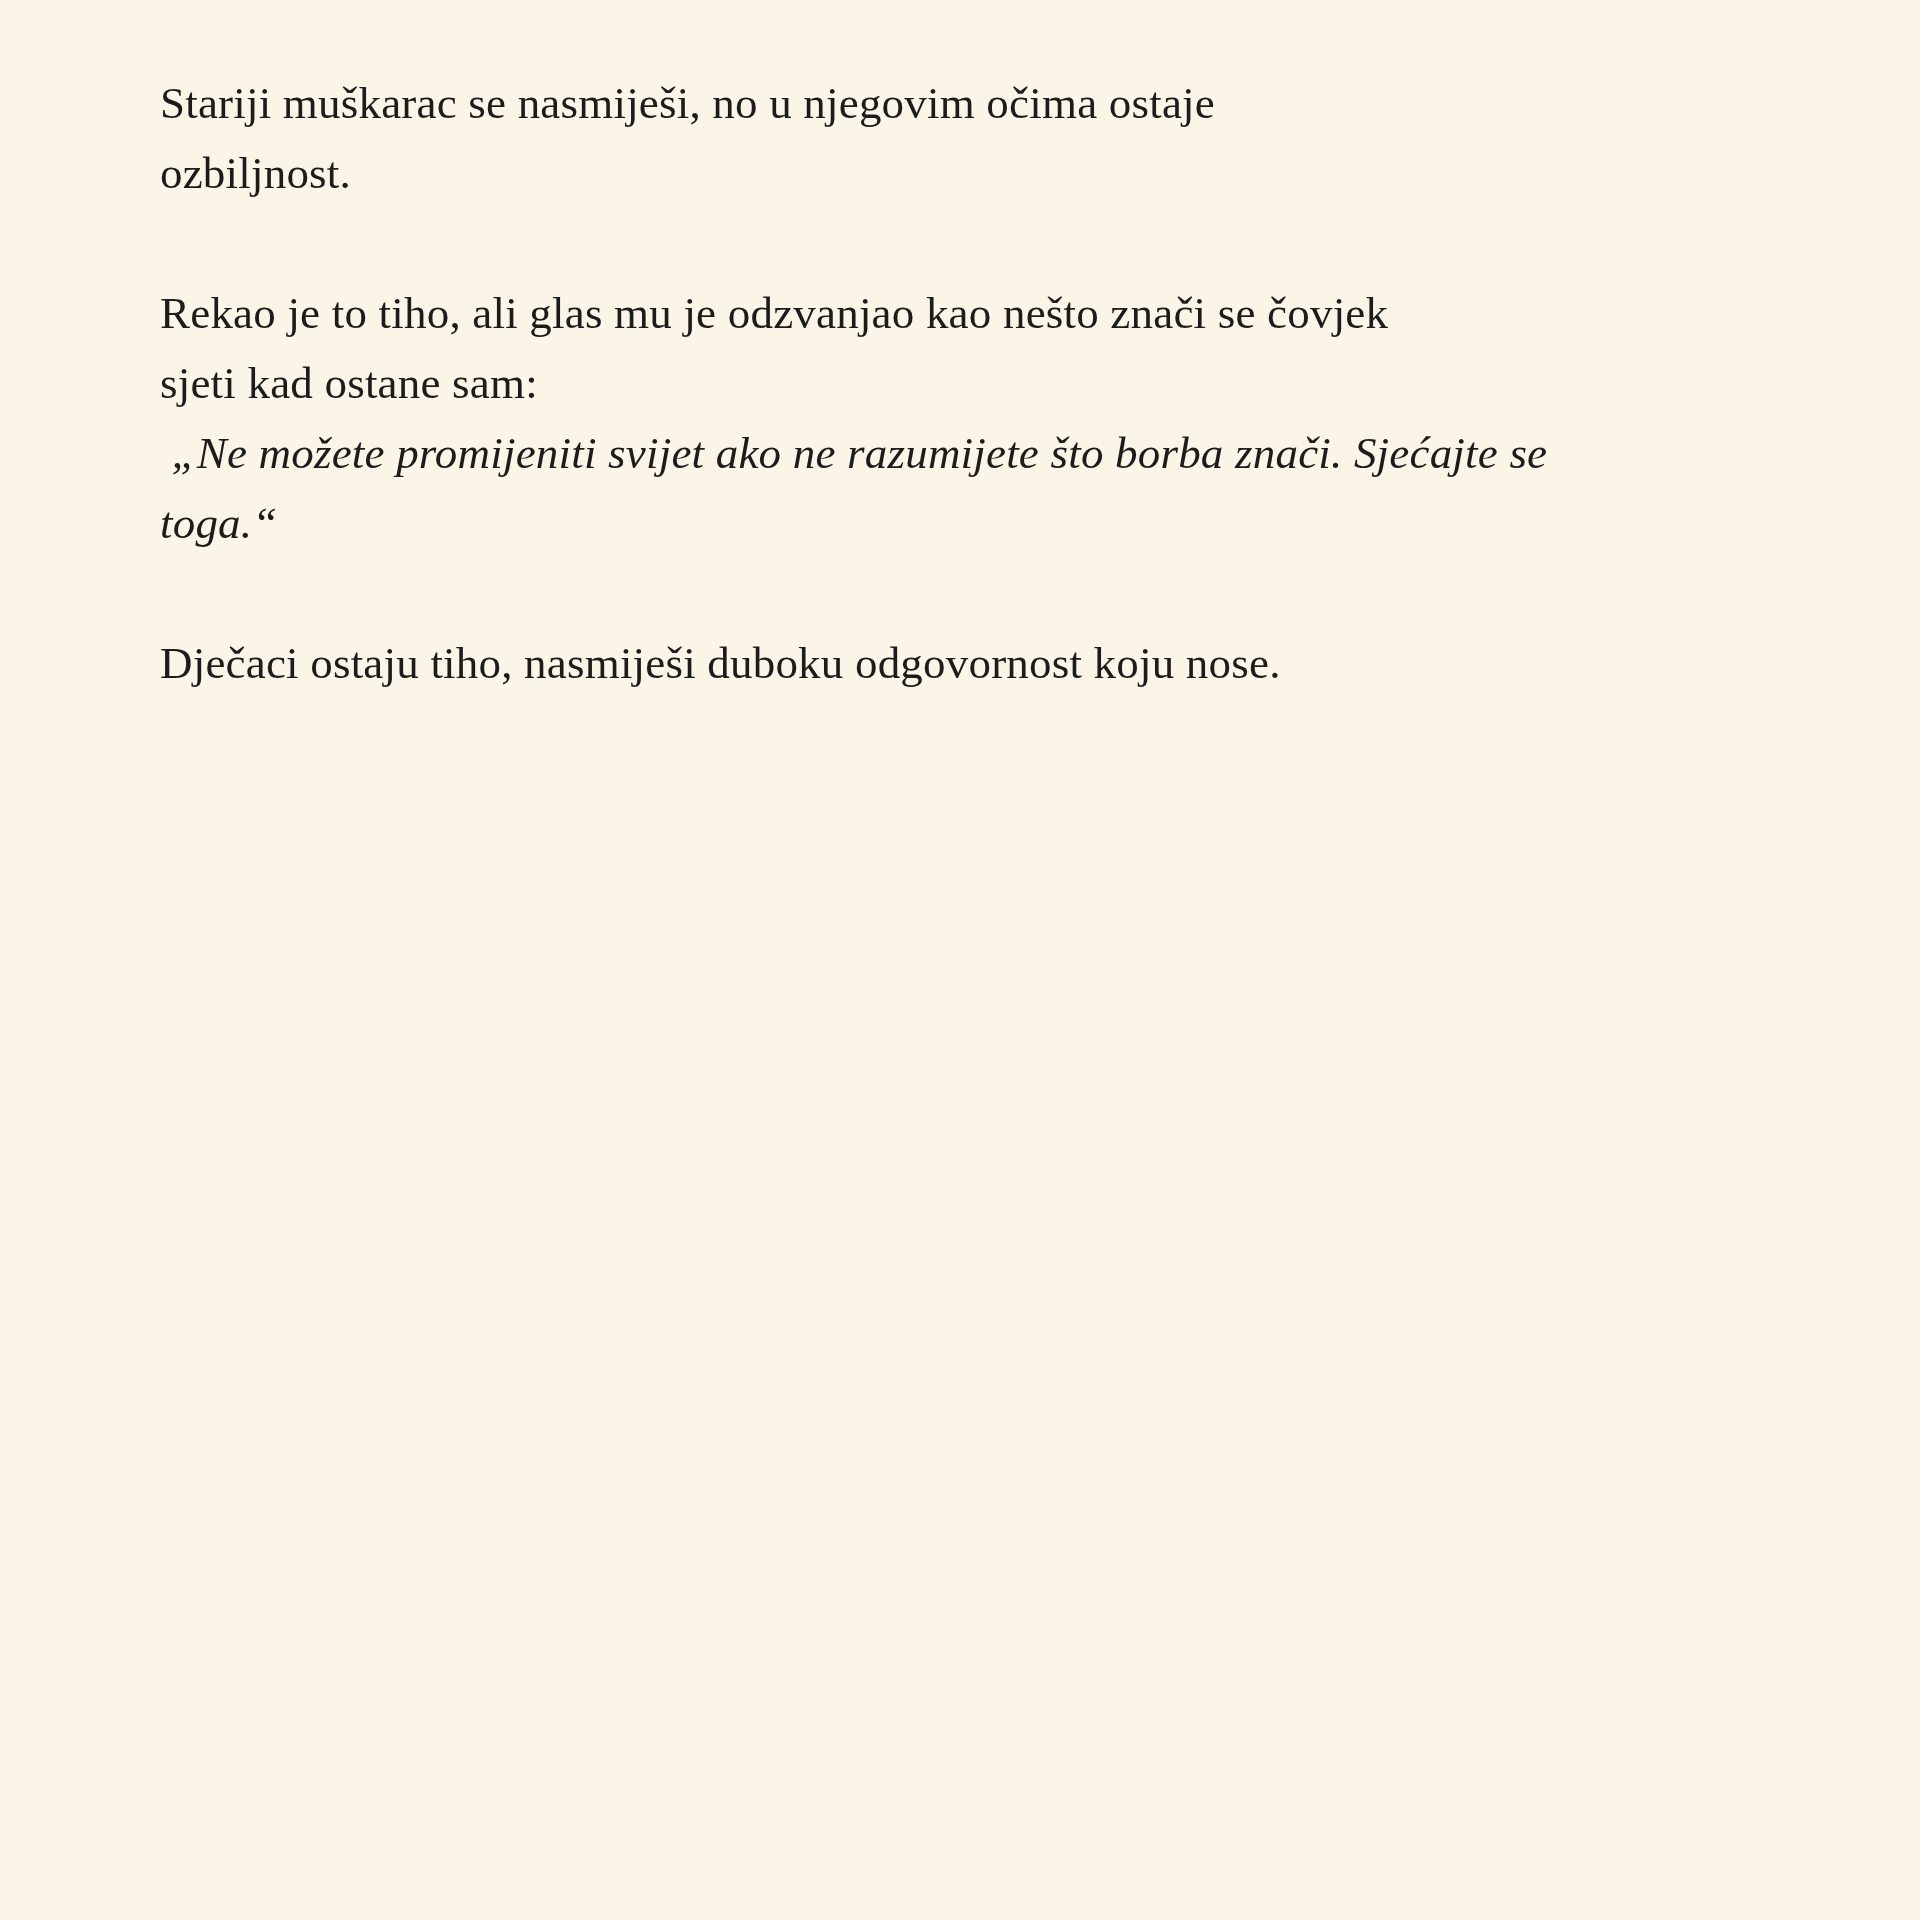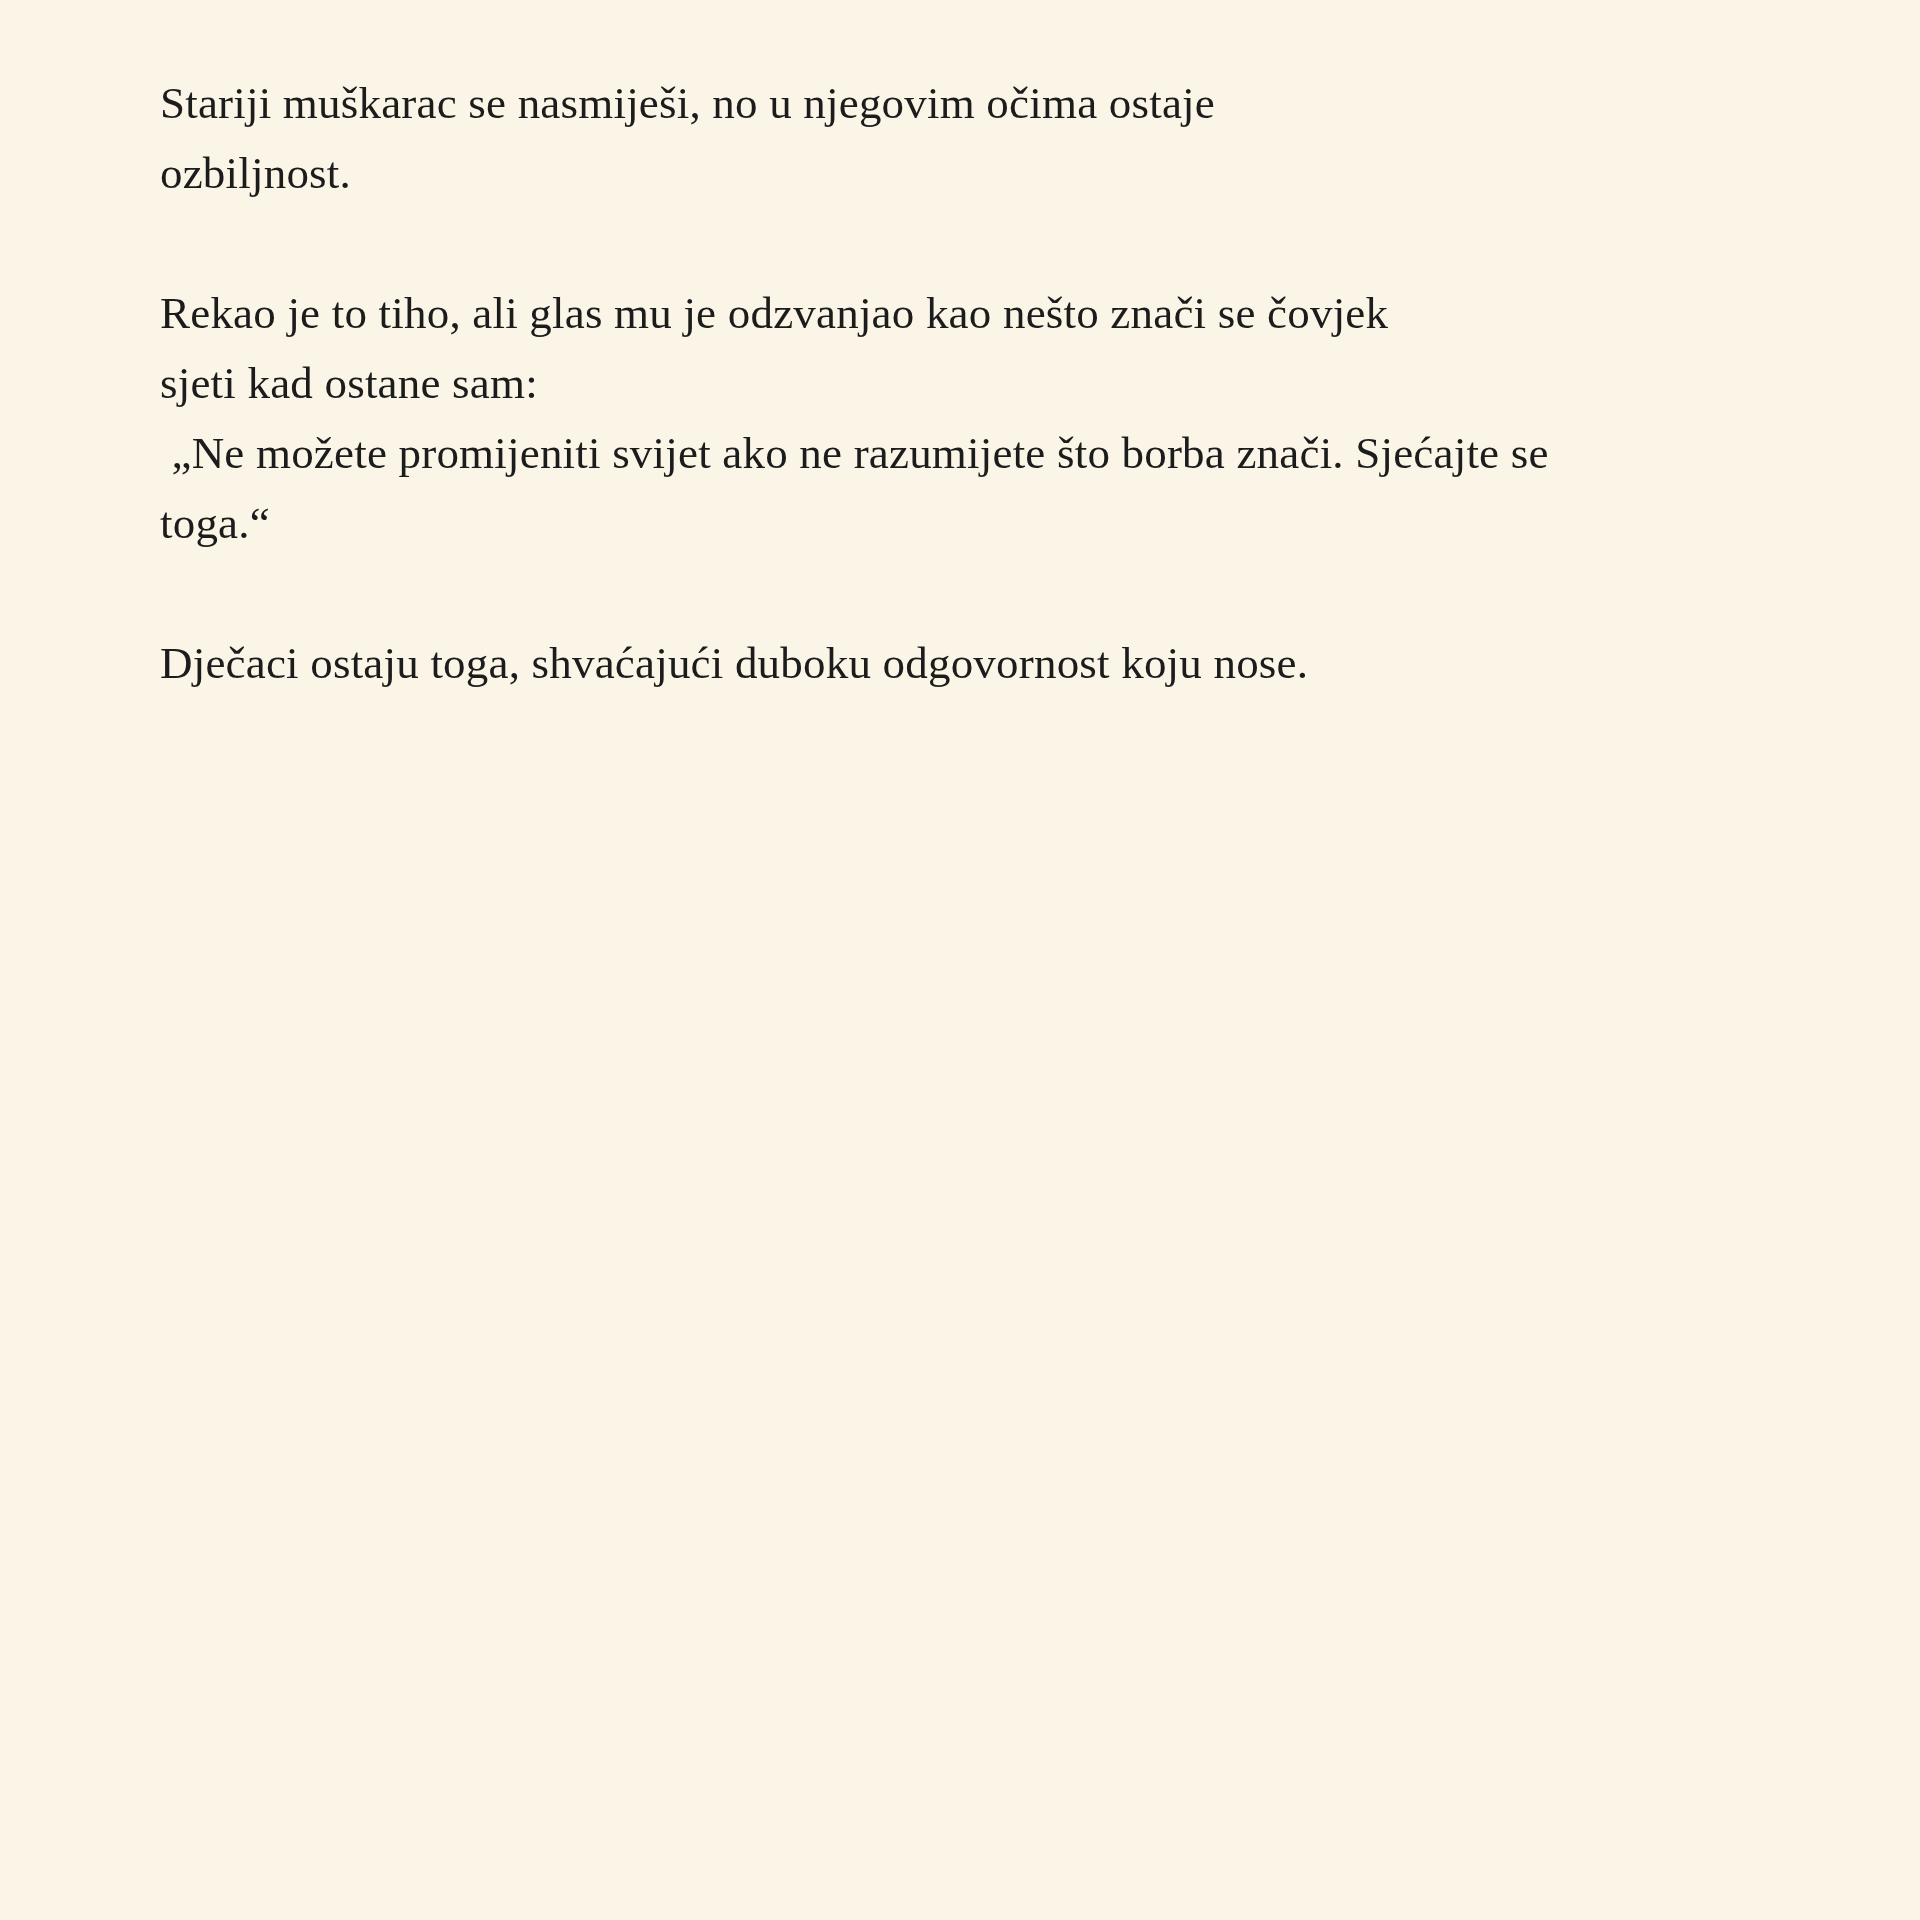--- a/index.html
+++ b/index.html
@@ -26,30 +26,31 @@
     line-height: 70px;
     margin: 0 0 70px 0;
     white-space: pre-wrap;
     max-width: 1560px;
     letter-spacing: 0.2px;
   }
   .para.tight {
     margin-bottom: 0;
   }
   .para.quote {
+    font-style: italic;
     margin-bottom: 70px;
   }
 </style>
 </head>
 <body style="background: rgb(250, 245, 230); color: rgb(28, 28, 28);">
 
 <div class="page">
   <p class="para">Stariji muškarac se nasmiješi, no u njegovim očima ostaje
 ozbiljnost.</p>
 
   <p class="para tight">Rekao je to tiho, ali glas mu je odzvanjao kao nešto znači se čovjek
 sjeti kad ostane sam:</p>
 
   <p class="para quote"> „Ne možete promijeniti svijet ako ne razumijete što borba znači. Sjećajte se
 toga.“</p>
 
-  <p class="para">Dječaci ostaju toga, shvaćajući duboku odgovornost koju nose.</p>
+  <p class="para">Dječaci ostaju tiho, nasmiješi duboku odgovornost koju nose.</p>
 </div>
 
 </body></html>

